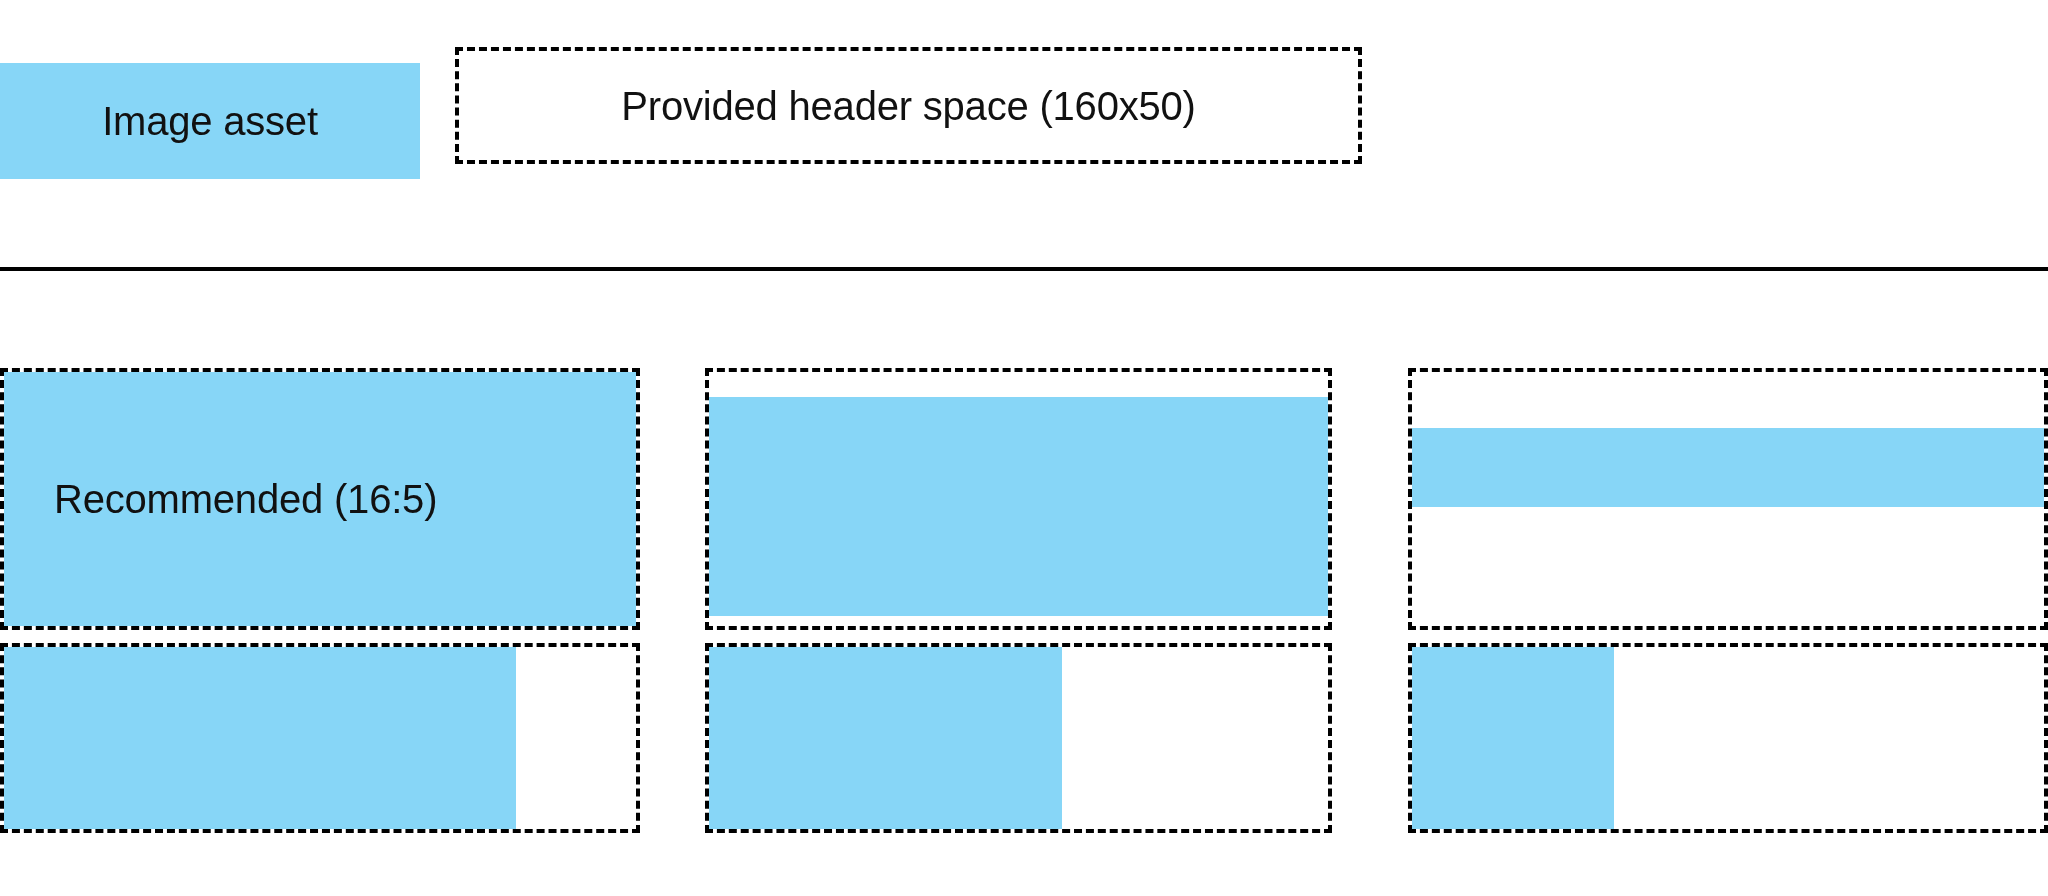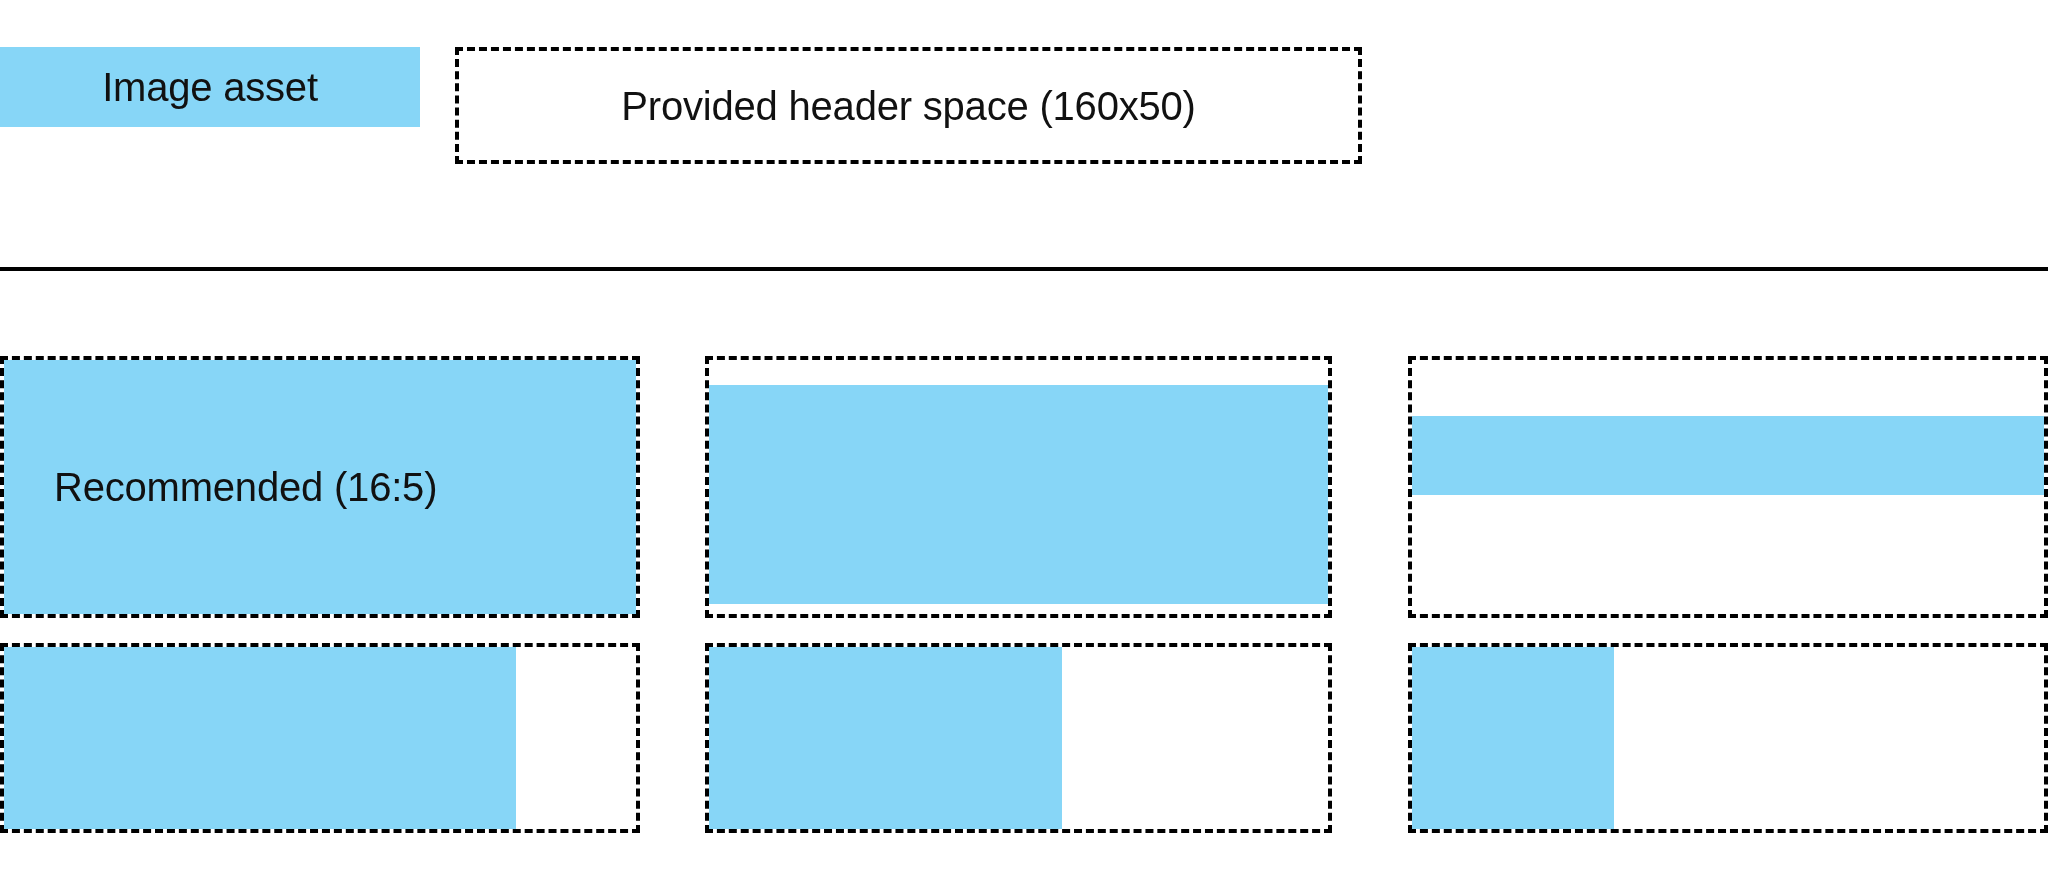--- a/index.html
+++ b/index.html
@@ -22,23 +22,23 @@
     position: absolute;
     left: 0;
     top: 0;
     width: 2048px;
     height: 268px;
   }
 
   .asset-swatch {
     position: absolute;
     left: 0;
-    top: 47px;
+    top: 63px;
     width: 420px;
-    height: 80px;
+    height: 116px;
     background: #87d6f7;
     display: flex;
     align-items: center;
     justify-content: center;
   }
   .asset-swatch-label {
     font-size: 40px;
     line-height: 1;
     letter-spacing: -0.2px;
     color: #111111;
@@ -81,21 +81,21 @@
     top: 268px;
     width: 2048px;
     height: 628px;
   }
 
   .ratio-row {
     position: absolute;
     left: 0;
     width: 2048px;
   }
-  .ratio-row.row-tall { top: 88px; height: 262px; }
+  .ratio-row.row-tall { top: 100px; height: 262px; }
   .ratio-row.row-short { top: 375px; height: 190px; }
 
   .ratio-cell {
     position: absolute;
     top: 0;
     height: 100%;
     border: 4px dashed #000000;
     box-sizing: border-box;
     background: #ffffff;
     overflow: hidden;

